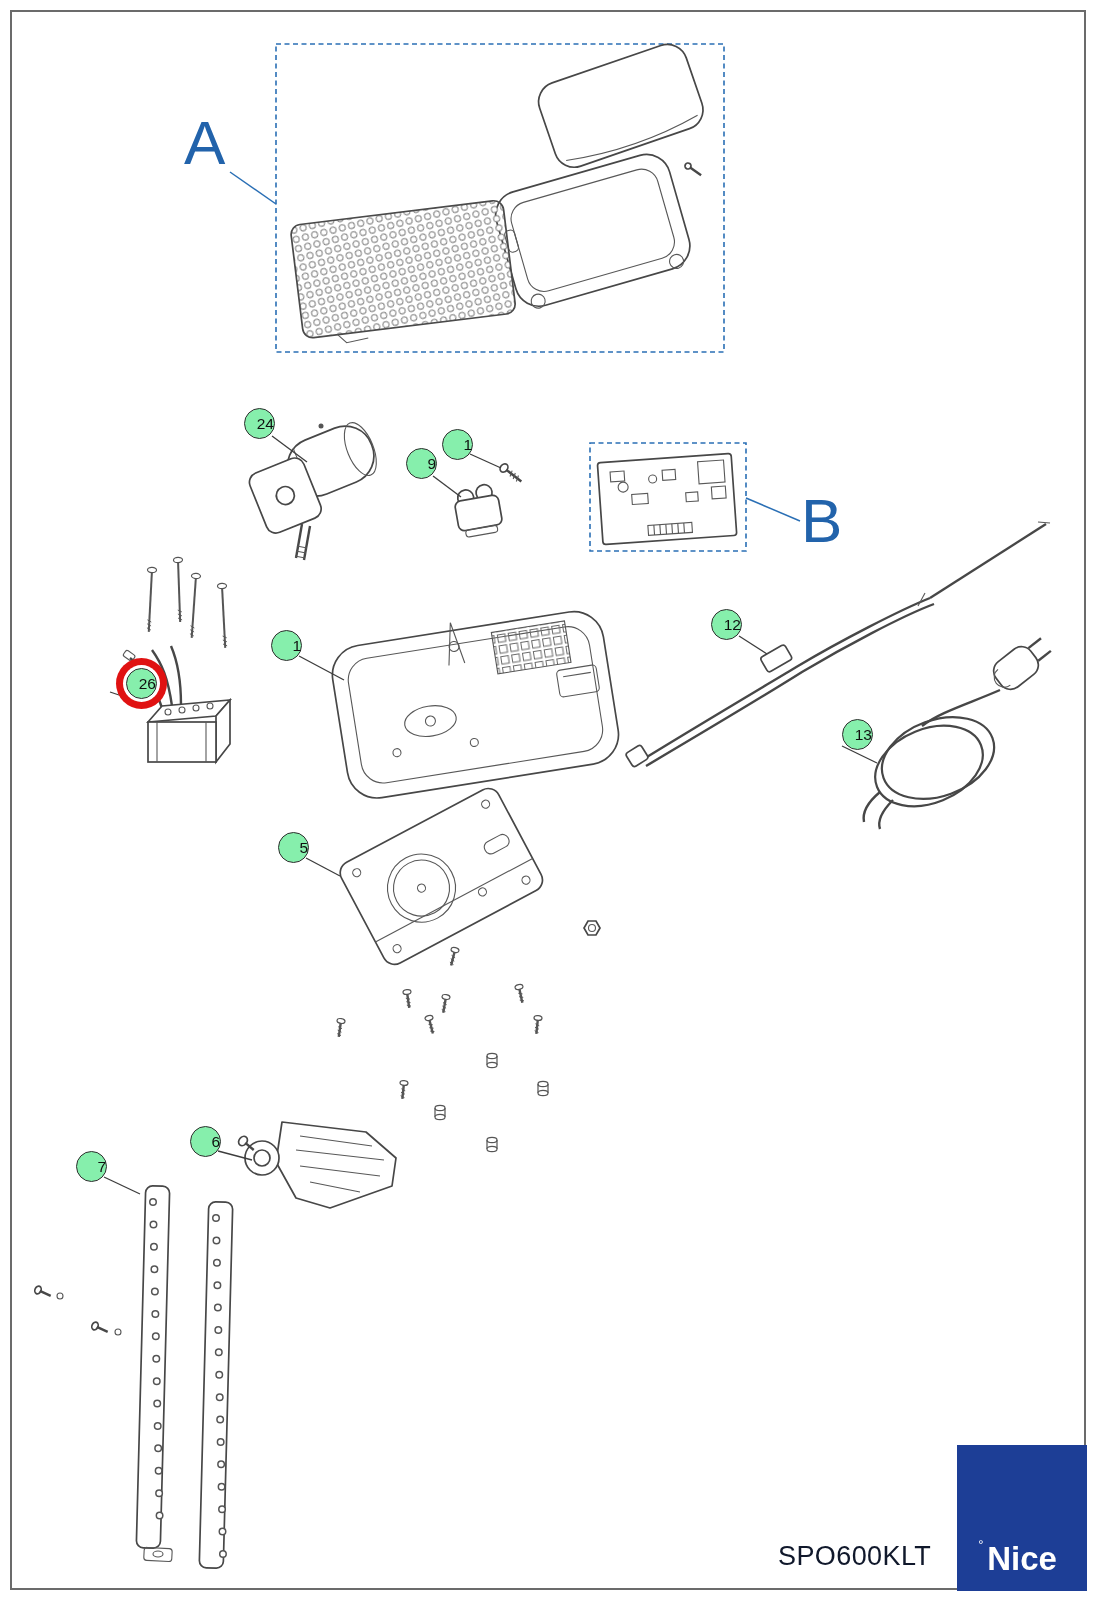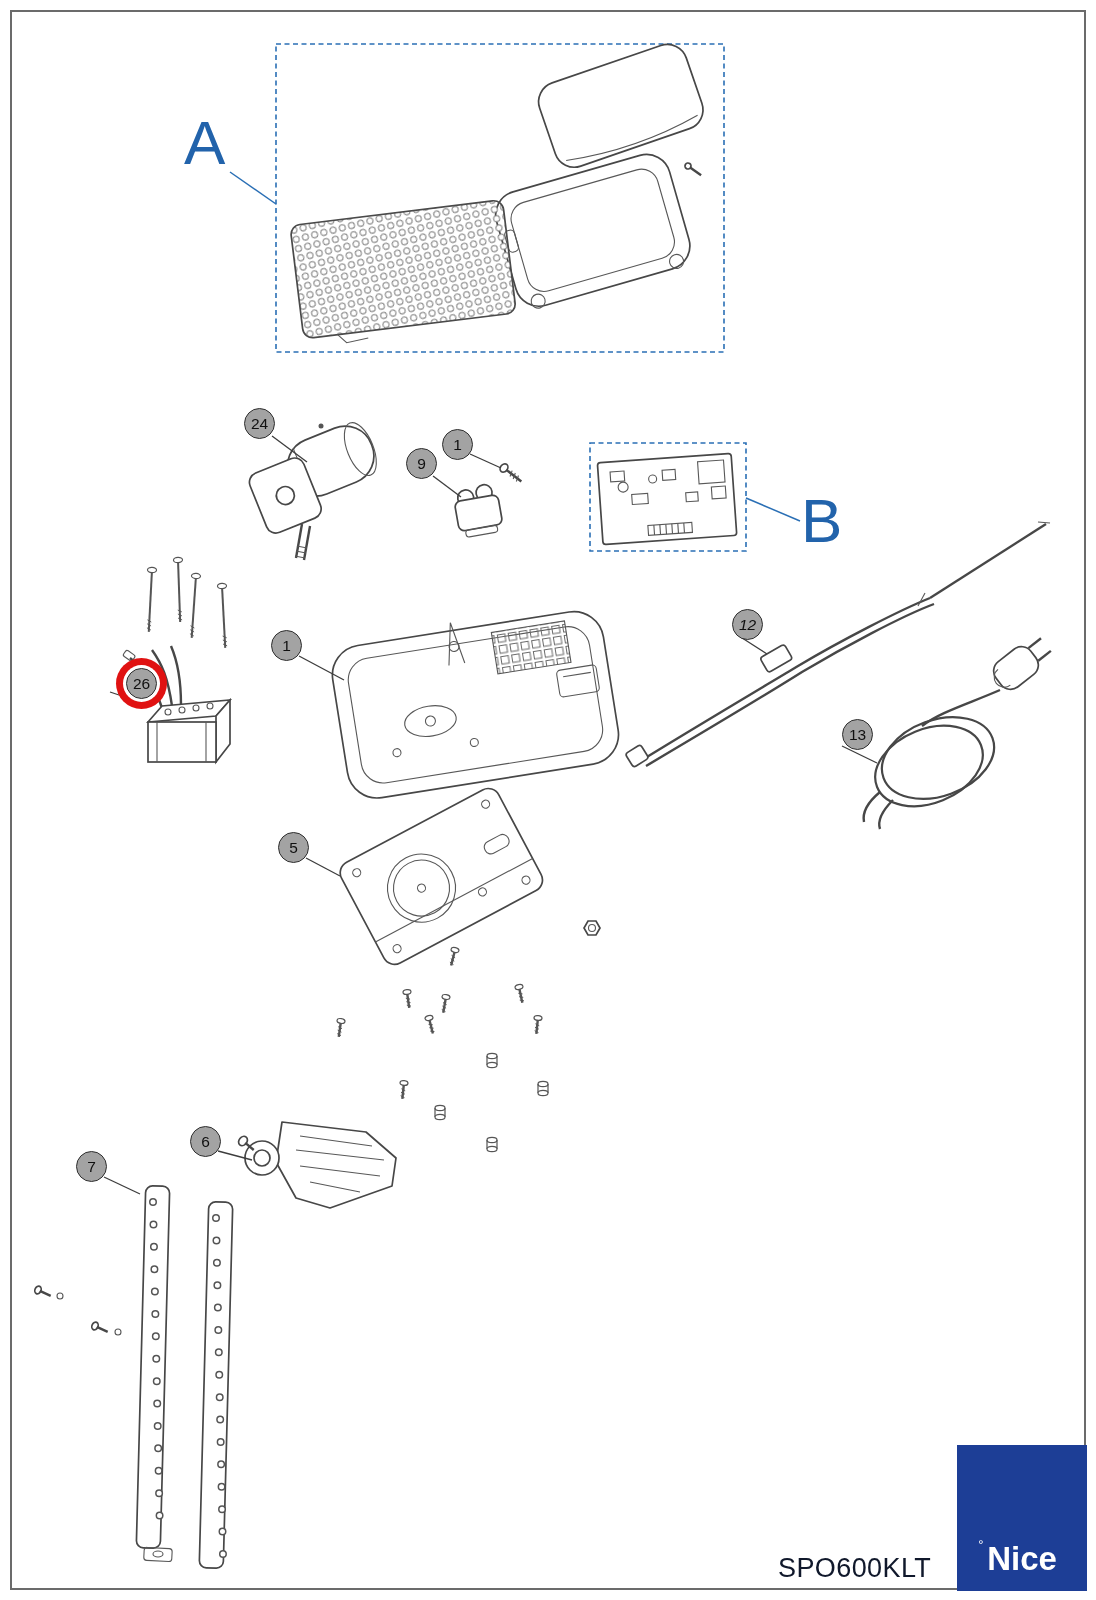--- a/index.html
+++ b/index.html
@@ -13,34 +13,34 @@
   .ln   { fill:#ffffff; stroke:#474747; stroke-width:1.7; }
   .thin { fill:none; stroke:#585858; stroke-width:1.1; }
   .ln2  { fill:none; stroke:#474747; stroke-width:2.4; }
   .ln2e { fill:none; stroke:#474747; stroke-width:2.2; }
   .dash { fill:none; stroke:#2a6fb5; stroke-width:1.6; stroke-dasharray:5 3.5; }
   .blue { stroke:#2a6fb5; stroke-width:1.5; }
   .lead { stroke:#3d3d3d; stroke-width:1.3; }
 
   .callout {
     position:absolute; width:31px; height:31px; box-sizing:border-box;
-    border:1.8px solid #2f2f2f; border-radius:50%; background:#a3a3a3;
-    display:flex; align-items:center; justify-content:center;
+    border:1.8px solid #2f2f2f; border-radius:50%; background:#86efac;
+    display:flex; align-items:center; justify-content:flex-end;
     font-size:15.5px; color:#101010; z-index:3;
   }
   .callout.hl { box-shadow: 0 0 0 3px #ffffff, 0 0 0 10px #e01212; }
 
   .big-letter {
     position:absolute; font-size:62px; font-weight:400; color:#2263ab; z-index:2;
     line-height:1;
   }
 
   .product-code {
     position:absolute; left:778px; top:1541px; font-size:27px; color:#10182b;
-    letter-spacing:0.4px; z-index:3;margin-top:12px;
+    letter-spacing:0.4px; z-index:3;
   }
 
   .nice-logo {
     position:absolute; right:9px; bottom:9px; width:130px; height:146px;
     background:#1d3e96; display:flex; align-items:flex-end; justify-content:center;
     z-index:3;
   }
   .nice-word { color:#fff; font-size:33px; font-weight:700; margin-bottom:13px; position:relative; }
   .logo-mark { position:absolute; left:-9px; top:-3px; font-size:13px; font-weight:400; }
 </style>
@@ -347,21 +347,21 @@
     </div>
   <div class="callout" style="left:406px; top:448px;">
       <span>9</span>
     </div>
   <div class="callout" style="left:271px; top:630px;">
       <span>1</span>
     </div>
   <div class="callout hl" style="left:78px; top:668px;margin-left:48px;">
       <span>26</span>
     </div>
-  <div class="callout" style="left:732px; top:609px;font-style:italic;">
+  <div class="callout" style="left:711px; top:609px;">
       <span>12</span>
     </div>
   <div class="callout" style="left:814px; top:719px;margin-left:28px;">
       <span>13</span>
     </div>
   <div class="callout" style="left:278px; top:832px;">
       <span>5</span>
     </div>
   <div class="callout" style="left:190px; top:1126px;">
       <span>6</span>

